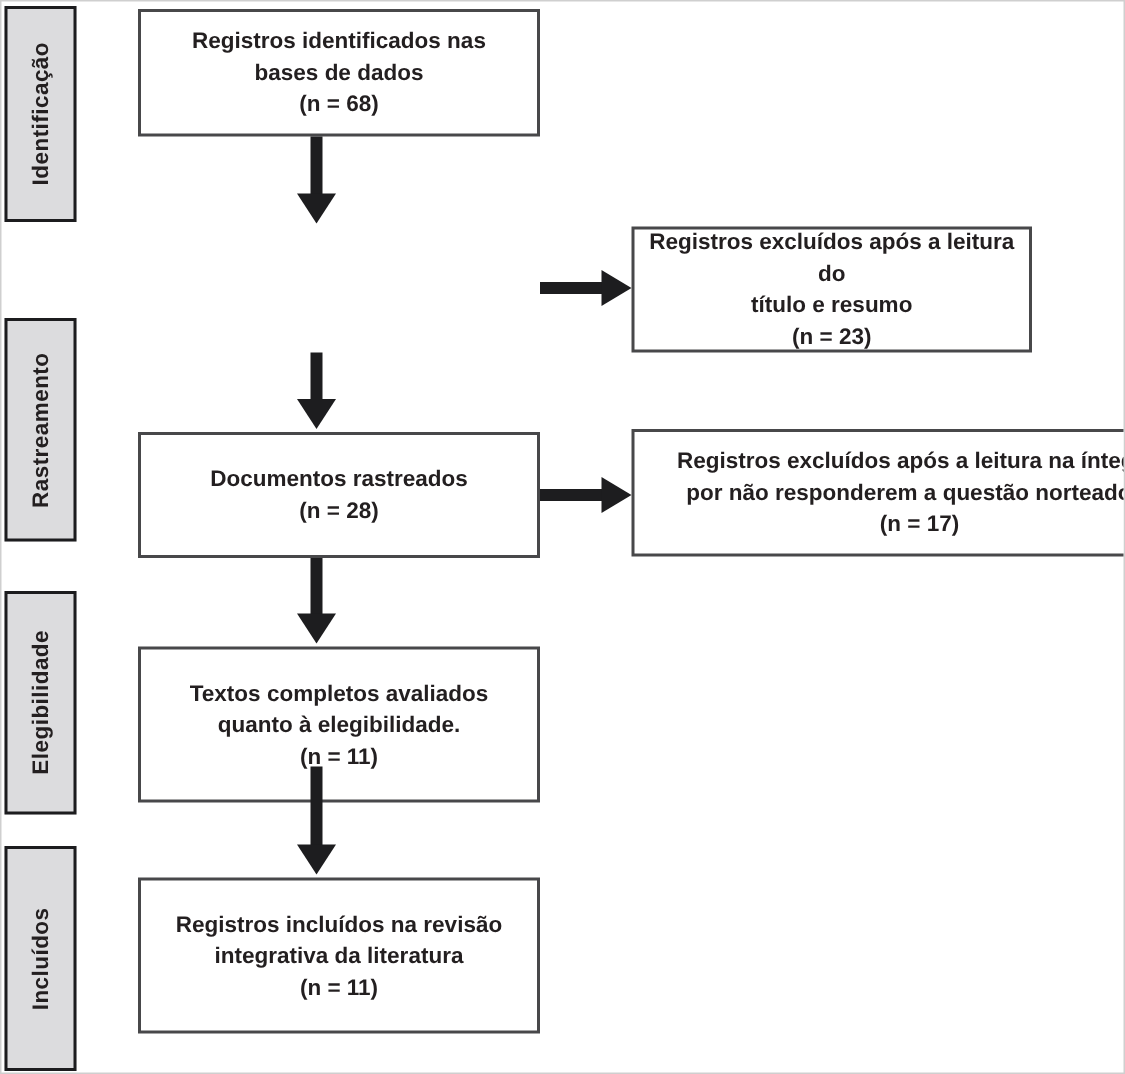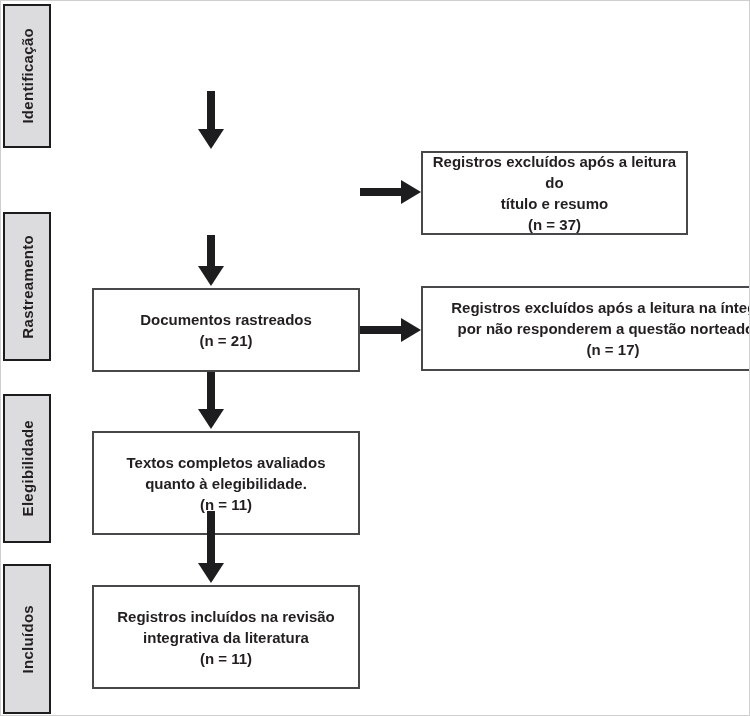--- a/index.html
+++ b/index.html
@@ -66,39 +66,44 @@
   <div class="stage s2">
     <span>Rastreamento</span>
   </div>
   <div class="stage s3">
     <span>Elegibilidade</span>
   </div>
   <div class="stage s4">
     <span>Incluídos</span>
   </div>
 
+  <div class="box m m1">
+    <span>Registros identificados nas
+bases de dados
+(n = 68)</span>
+  </div>
   <div class="box m m3">
     <span>Documentos rastreados
-(n = 21)</span>
+(n = 28)</span>
   </div>
   <div class="box m m4">
     <span>Textos completos avaliados
 quanto à elegibilidade.
 (n = 11)</span>
   </div>
   <div class="box m m5">
     <span>Registros incluídos na revisão
 integrativa da literatura
 (n = 11)</span>
   </div>
 
   <div class="box r1">
     <span>Registros excluídos após a leitura do
 título e resumo
-(n = 37)</span>
+(n = 23)</span>
   </div>
   <div class="box r2">
     <span>Registros excluídos após a leitura na íntegra,
 por não responderem a questão norteadora
 (n = 17)</span>
   </div>
 
   <div class="va va1">
     <div class="stem"></div>
     <div class="head"></div>

